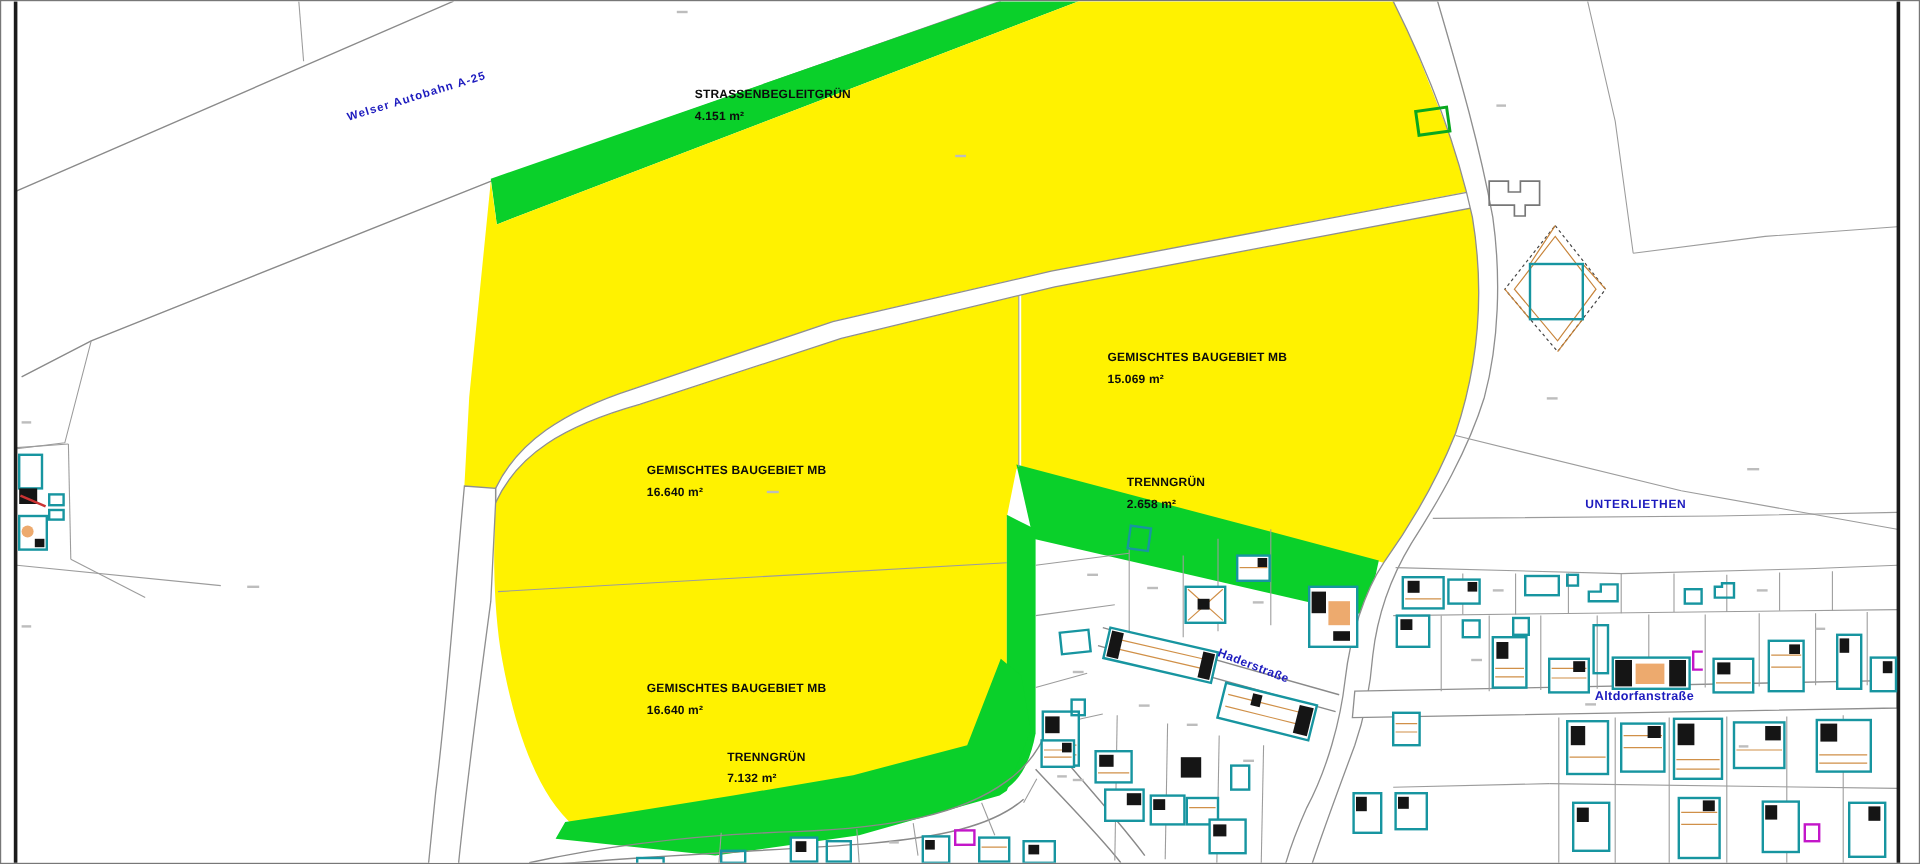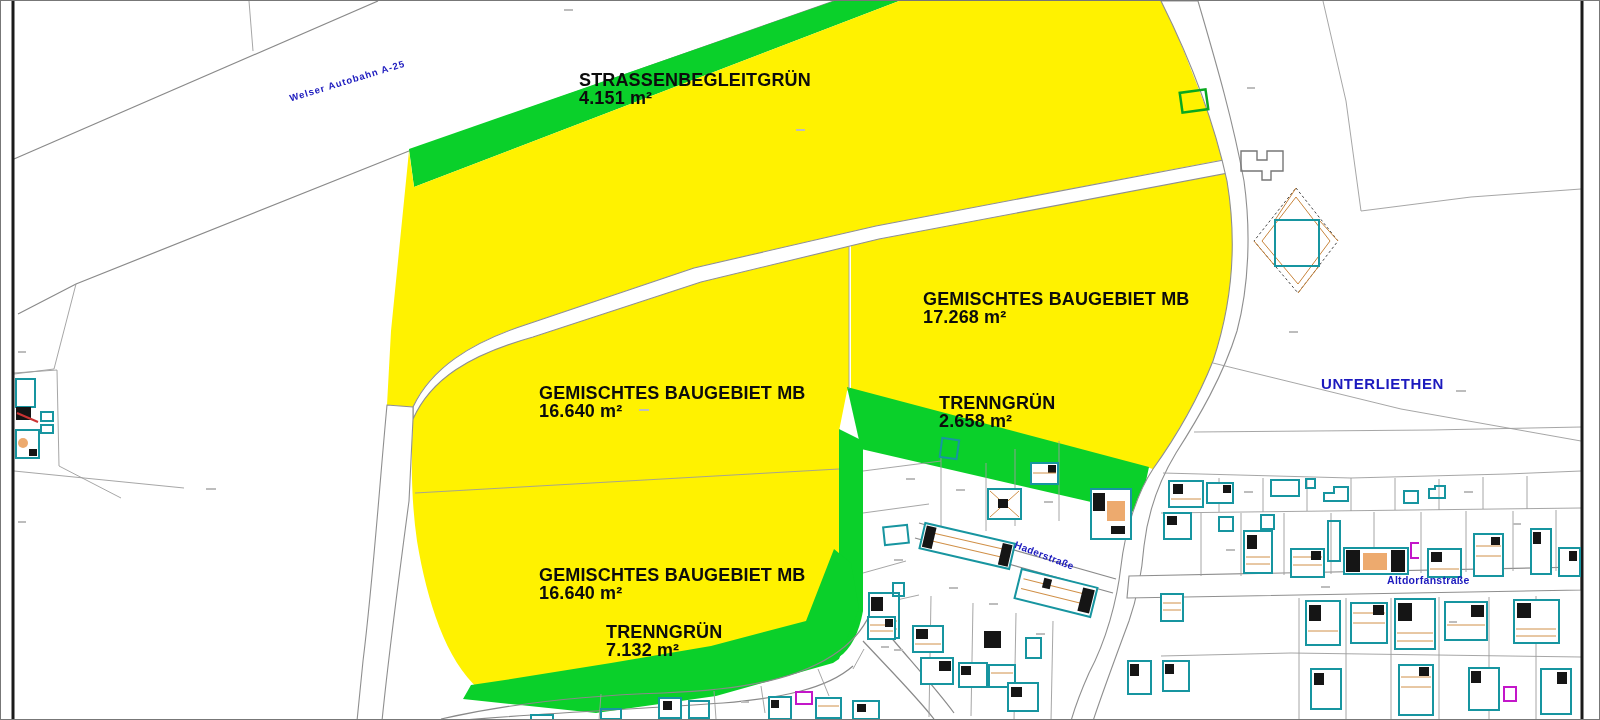--- a/index.html
+++ b/index.html
@@ -23,28 +23,28 @@
   .orl{stroke:#d09048;stroke-width:1;fill:none}
   .mg{fill:none;stroke:var(--cad-magenta);stroke-width:2}
   .gn{fill:none;stroke:#09a81f;stroke-width:2.5}
   .gray-bld{fill:none;stroke:#777;stroke-width:1.4}
   .num{fill:#bdbdbd}
   .redl{stroke:#c33;stroke-width:2;fill:none}
   .tan{stroke:#c8853c;stroke-width:1;fill:none}
   .dash{stroke:#444;stroke-width:1;fill:none;stroke-dasharray:2.5 2.5}
   
   .rlabel{
-    position:absolute;font-weight:700;font-size:18px;line-height:18px;
+    position:absolute;font-weight:700;font-size:10px;line-height:18px;
     color:#0c0c0c;white-space:nowrap;letter-spacing:.15px;
   }
   .blabel{
     position:absolute;font-weight:700;color:var(--label-blue);white-space:nowrap;
   }
   .autobahn{font-size:9.5px;letter-spacing:1px;transform:rotate(-17deg);transform-origin:left top;}
-  .place{font-size:15px;letter-spacing:.6px;}
+  .place{font-size:10px;letter-spacing:.6px;margin-top:40px;}
   .street-q{font-size:10px;transform:rotate(21deg);transform-origin:left top;letter-spacing:.4px;}
   .street-o{font-size:10.5px;letter-spacing:.3px;}
 </style>
 </head>
 <body>
 
 <div id="stage">
 
   <svg id="geom" width="1600" height="720" viewBox="0 0 1600 720">
 
@@ -448,21 +448,21 @@
   </svg>
 
   <div class="rlabel" style="left:578px;top:70px">
     <div>STRASSENBEGLEITGRÜN</div>
     <div>4.151 m²</div>
   </div>
 
 
   <div class="rlabel" style="left:922px;top:289px">
     <div>GEMISCHTES BAUGEBIET MB</div>
-    <div>17.268 m²</div>
+    <div>15.069 m²</div>
   </div>
 
   <div class="rlabel" style="left:538px;top:383px">
     <div>GEMISCHTES BAUGEBIET MB</div>
     <div>16.640 m²</div>
   </div>
 
   <div class="rlabel" style="left:938px;top:393px">
     <div>TRENNGRÜN</div>
     <div>2.658 m²</div>
@@ -477,15 +477,15 @@
     <div>TRENNGRÜN</div>
     <div>7.132 m²</div>
   </div>
 
   <div class="blabel autobahn" style="left:287px;top:92px">Welser Autobahn  A-25</div>
 
   <div class="blabel place" style="left:1320px;top:374px">UNTERLIETHEN</div>
 
   <div class="blabel street-q" style="left:1016px;top:538px">Haderstraße</div>
 
-  <div class="blabel street-o" style="left:1386px;top:573px">Altdorfanstraße</div>
+  <div class="blabel street-o" style="left:1328px;top:573px">Altdorfanstraße</div>
 
 </div>
 
 </body></html>

